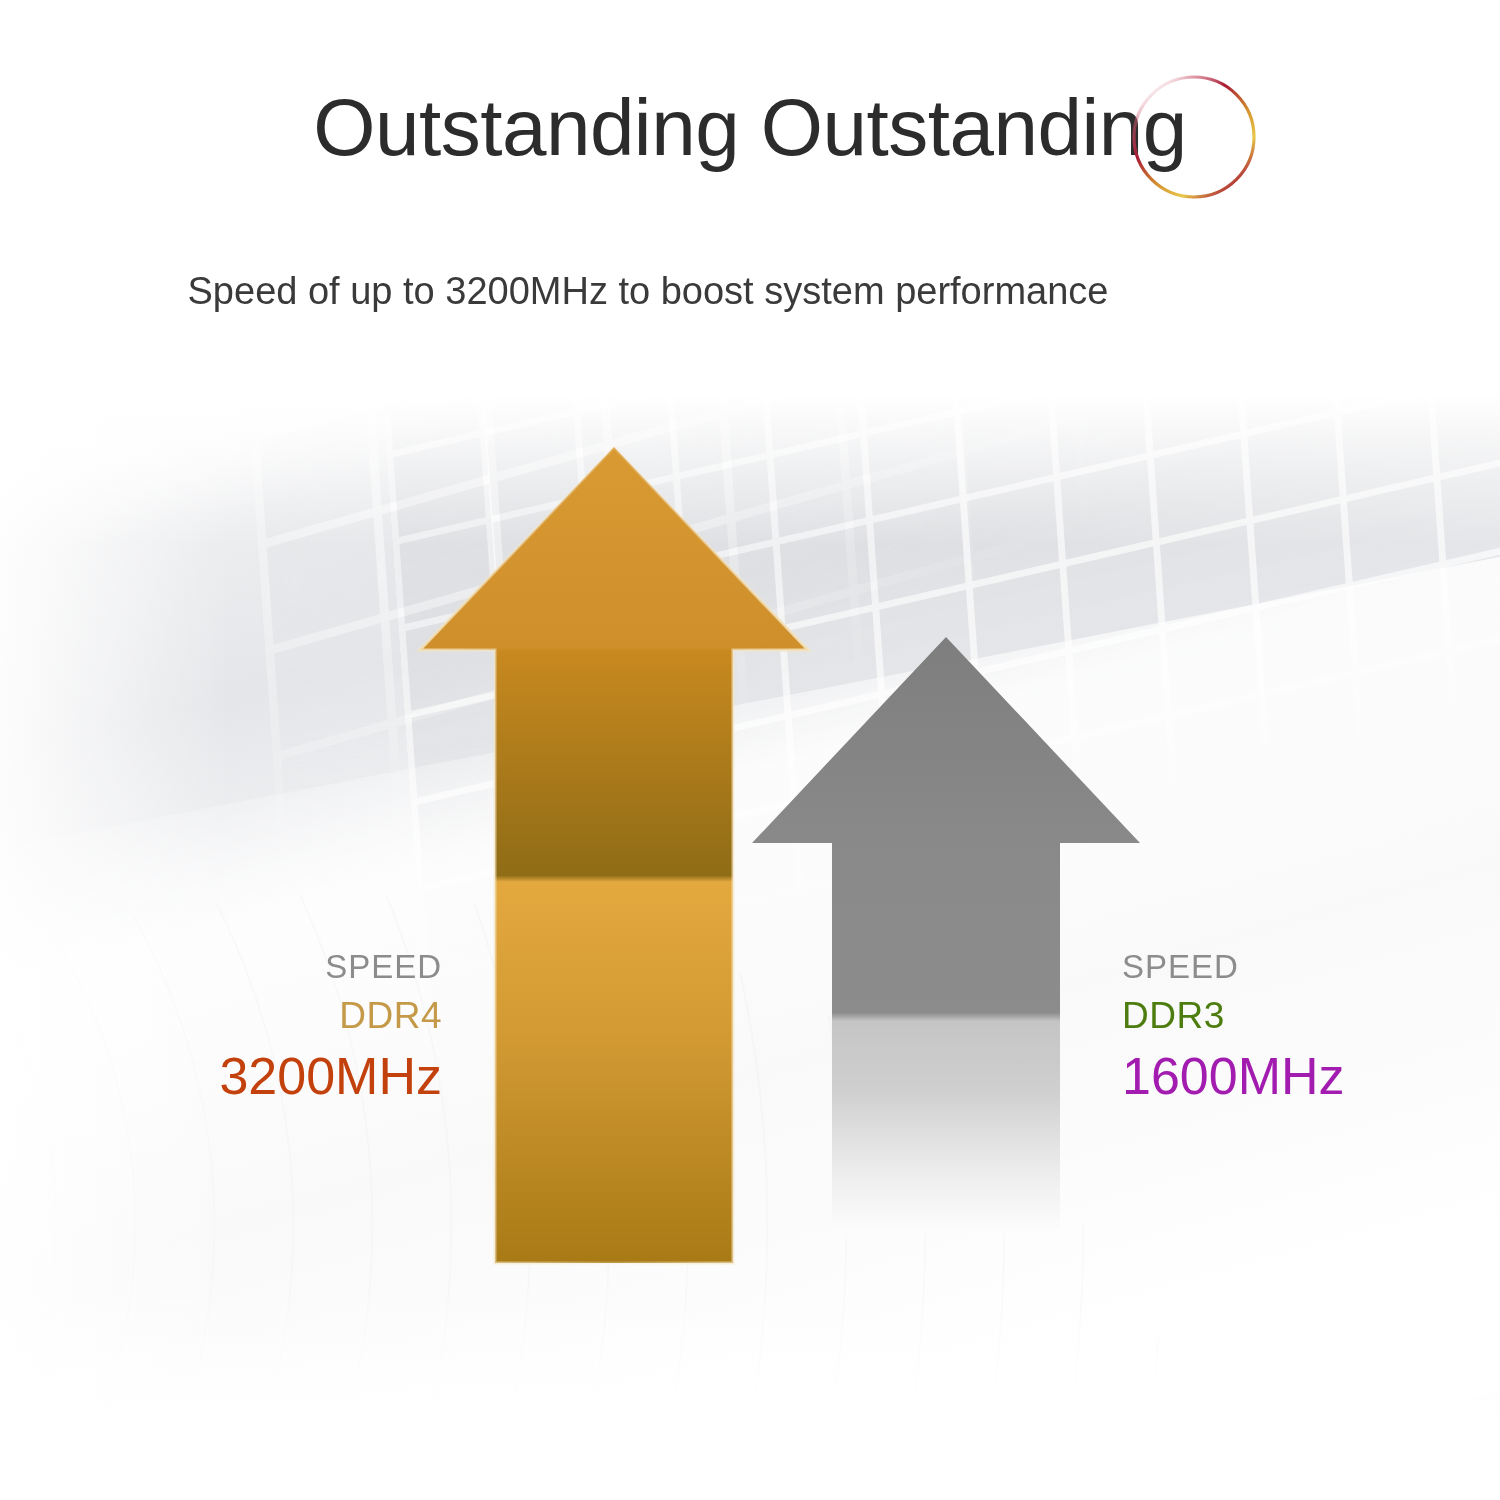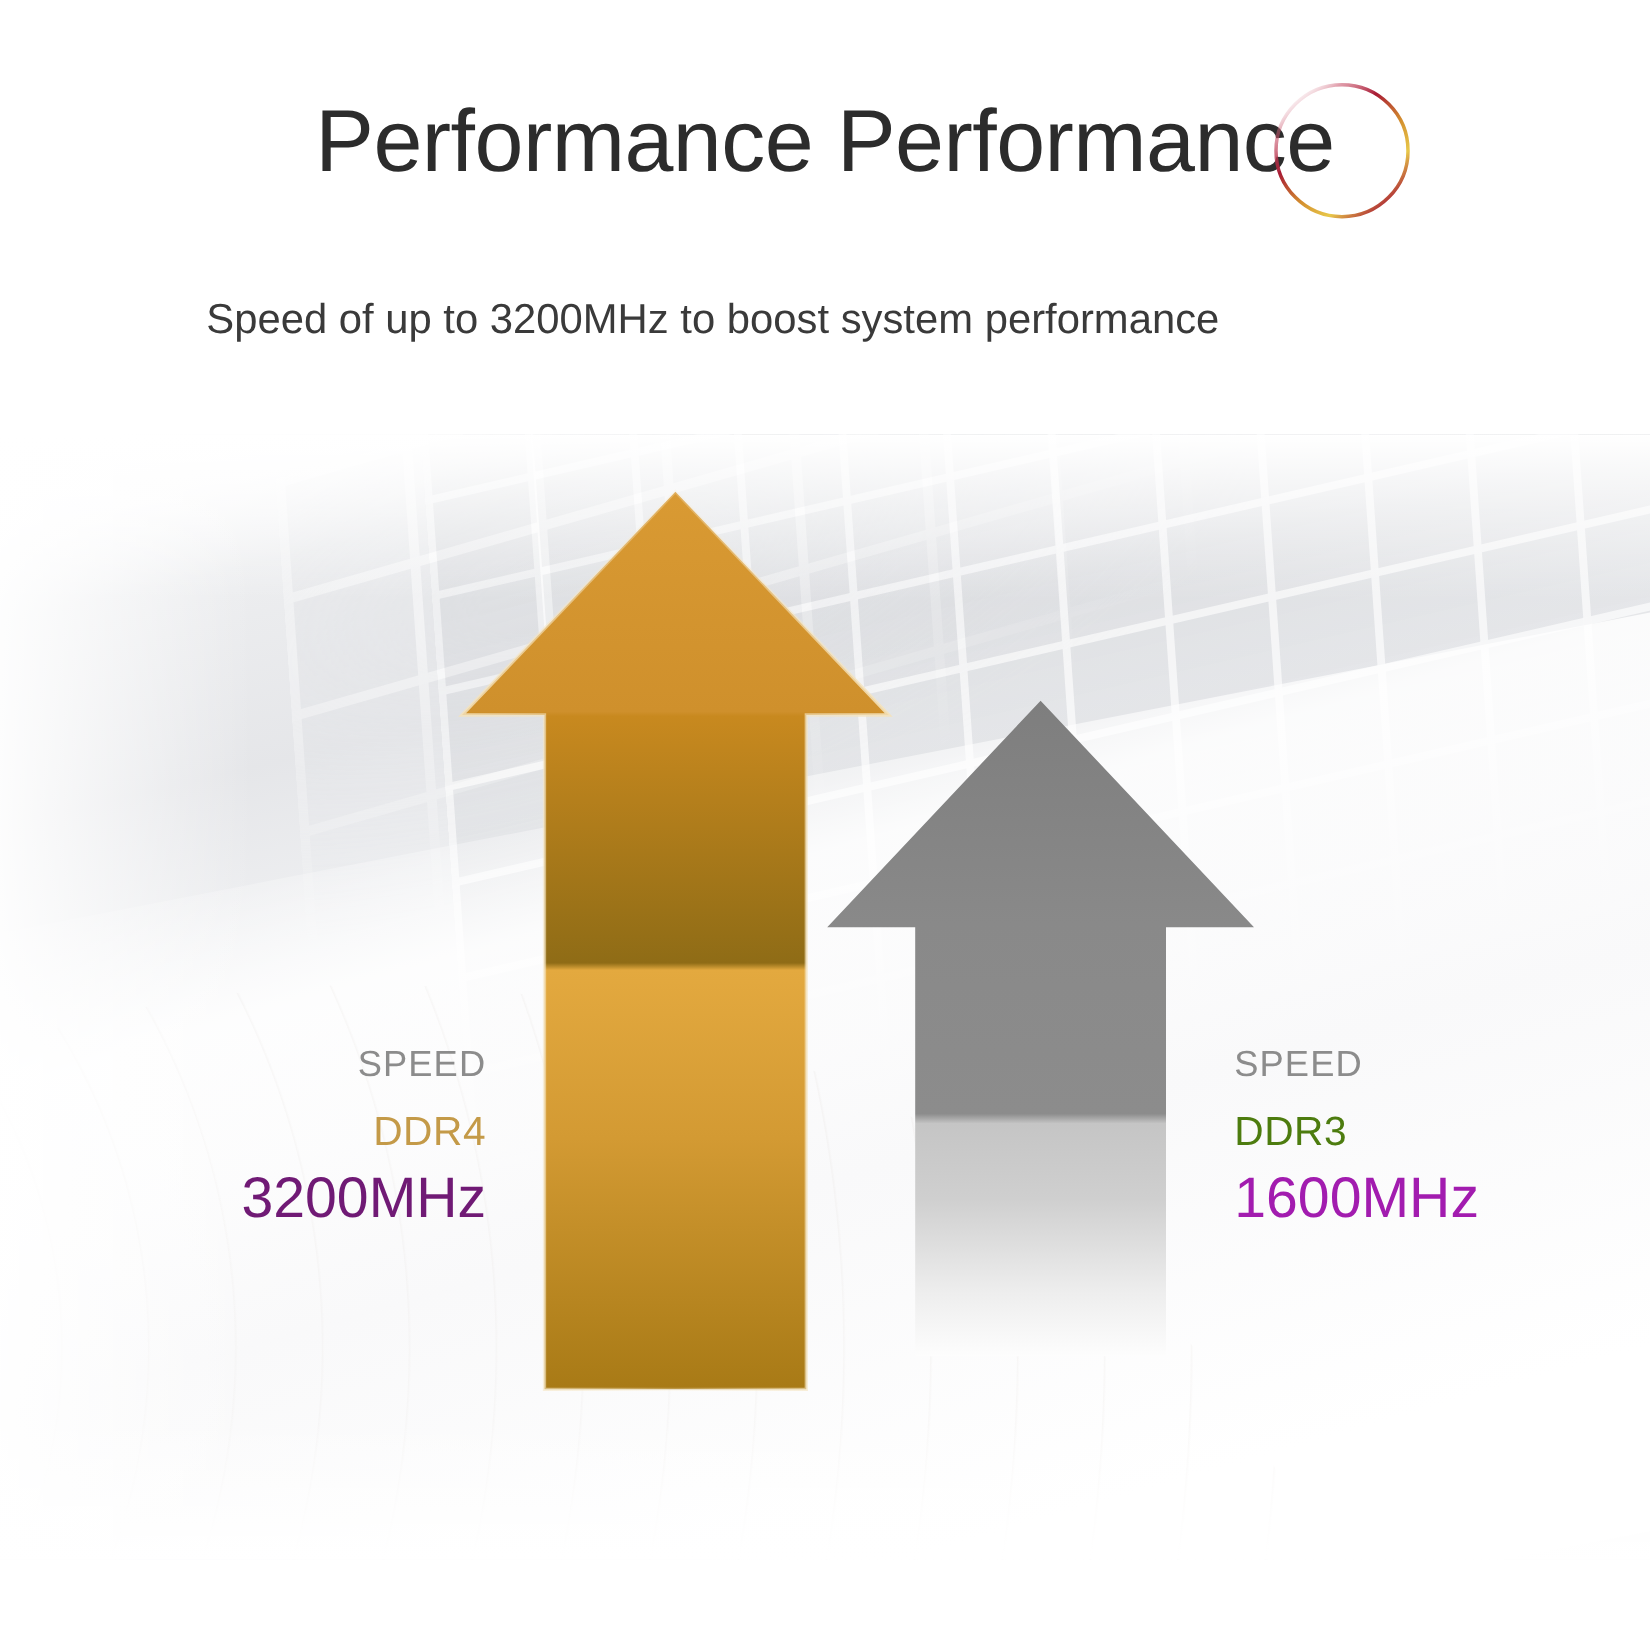--- a/index.html
+++ b/index.html
@@ -188,34 +188,34 @@
 
   
   .label-block { position: absolute; line-height: 1; }
   .label-gold { left: 120px; top: 950px; width: 322px; text-align: right; }
   .label-gray { left: 1122px; top: 950px; width: 340px; text-align: left; }
 
   .lbl-speed {
     font-size: 33px;
     color: #8c8c8c;
     letter-spacing: 1px;
-    margin-bottom: 27px;
+    margin-bottom: 14px;
   }
   .lbl-gen {
     font-size: 37px;
     letter-spacing: 0.5px;
     margin-bottom: 16px;
   }
   .lbl-gen.gold { color: #c49a48; }
   .lbl-gen.gray { color: #4d7c0f; }
   .lbl-val {
     font-size: 52px;
     font-weight: 400;
   }
-  .lbl-val.gold { color: #701a75; }
+  .lbl-val.gold { color: #c2410c; }
   .lbl-val.gray { color: #a21caf; }
 </style>
 </head>
 <body>
 
 <div id="stage">
 
   <div class="photo">
     <div class="photo-base"></div>
     <div class="deck"></div>
@@ -223,21 +223,21 @@
     <div class="keys2"></div>
     <div class="palmrest"></div>
     <div class="ripples"></div>
     <div class="photo-fade-top"></div>
     <div class="photo-fade-bottom"></div>
     <div class="photo-fade-left"></div>
   </div>
 
   <div class="title-row">
     <div class="title-inner">
-      <div class="title">Performance Performance</div>
+      <div class="title">Outstanding Outstanding</div>
       <svg class="ring" viewBox="0 0 130 130">
         <defs>
           <linearGradient id="ringgrad" x1="0.12" y1="0.02" x2="0.86" y2="0.92">
             <stop offset="0%" stop-color="#ffffff" stop-opacity="0"></stop>
             <stop offset="18%" stop-color="#c9526a" stop-opacity="0.55"></stop>
             <stop offset="38%" stop-color="#a81b34"></stop>
             <stop offset="62%" stop-color="#d4902f"></stop>
             <stop offset="80%" stop-color="#e8c84a"></stop>
             <stop offset="100%" stop-color="#a81b34"></stop>
           </linearGradient>

